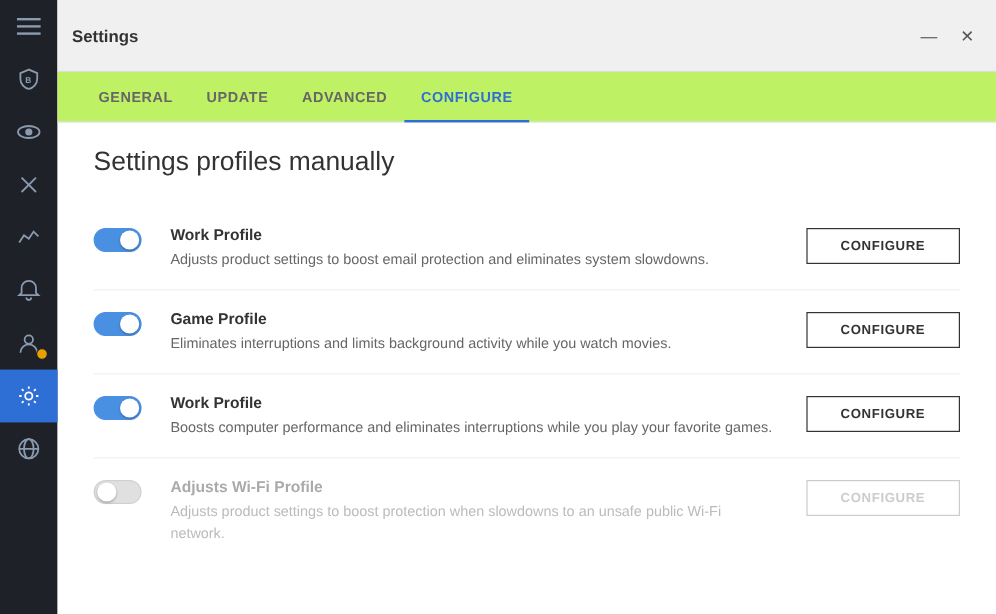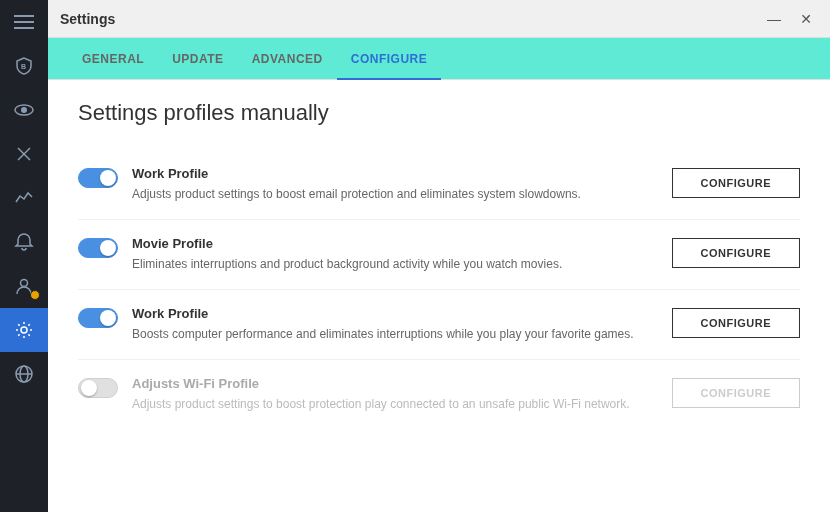--- a/index.html
+++ b/index.html
@@ -45,21 +45,21 @@
     
     .main {
       flex: 1;
       display: flex;
       flex-direction: column;
       background: #fff;
     }
 
     
     .titlebar {
-      height: 38px;
+      height: 60px;
       background: #f0f0f0;
       display: flex;
       align-items: center;
       padding: 0 12px;
       border-bottom: 1px solid #ddd;
       flex-shrink: 0;
     }
     .titlebar-title {
       font-size: 14px;
       font-weight: 600;
@@ -82,21 +82,21 @@
       border: none;
       background: none;
     }
 
     
     .tabs {
       display: flex;
       padding: 0 20px;
       border-bottom: 1px solid #e0e0e0;
       flex-shrink: 0;
-      background: #5eead4;
+      background: #bef264;
     }
     .tab {
       padding: 14px 14px 12px;
       font-size: 12px;
       font-weight: 600;
       color: #666;
       cursor: pointer;
       letter-spacing: 0.5px;
       border-bottom: 2px solid transparent;
       margin-bottom: -1px;
@@ -120,21 +120,21 @@
       color: #333;
       margin-bottom: 24px;
     }
 
     
     .profile-row {
       display: flex;
       align-items: flex-start;
       padding: 16px 0;
       border-bottom: 1px solid #f0f0f0;
-      gap: 14px;
+      gap: 24px;
       justify-content: center;
     }
     .profile-row:last-child { border-bottom: none; }
 
     .toggle-container {
       flex-shrink: 0;
       padding-top: 2px;
     }
 
     
@@ -322,22 +322,22 @@
       </div>
       <button class="configure-btn">CONFIGURE</button>
     </div>
         <div class="profile-row">
       <div class="toggle-container">
         <div class="toggle on">
           <div class="toggle-knob"></div>
         </div>
       </div>
       <div class="profile-text">
-        <div class="profile-name">Movie Profile</div>
-        <div class="profile-desc">Eliminates interruptions and product background activity while you watch movies.</div>
+        <div class="profile-name">Game Profile</div>
+        <div class="profile-desc">Eliminates interruptions and limits background activity while you watch movies.</div>
       </div>
       <button class="configure-btn">CONFIGURE</button>
     </div>
         <div class="profile-row">
       <div class="toggle-container">
         <div class="toggle on">
           <div class="toggle-knob"></div>
         </div>
       </div>
       <div class="profile-text">
@@ -347,19 +347,19 @@
       <button class="configure-btn">CONFIGURE</button>
     </div>
         <div class="profile-row">
       <div class="toggle-container">
         <div class="toggle disabled">
           <div class="toggle-knob"></div>
         </div>
       </div>
       <div class="profile-text">
         <div class="profile-name disabled">Adjusts Wi-Fi Profile</div>
-        <div class="profile-desc disabled">Adjusts product settings to boost protection play connected to an unsafe public Wi-Fi network.</div>
+        <div class="profile-desc disabled">Adjusts product settings to boost protection when slowdowns to an unsafe public Wi-Fi network.</div>
       </div>
       <button class="configure-btn disabled">CONFIGURE</button>
     </div>
       </div>
   </div>
 </div>
 
 </body></html>

